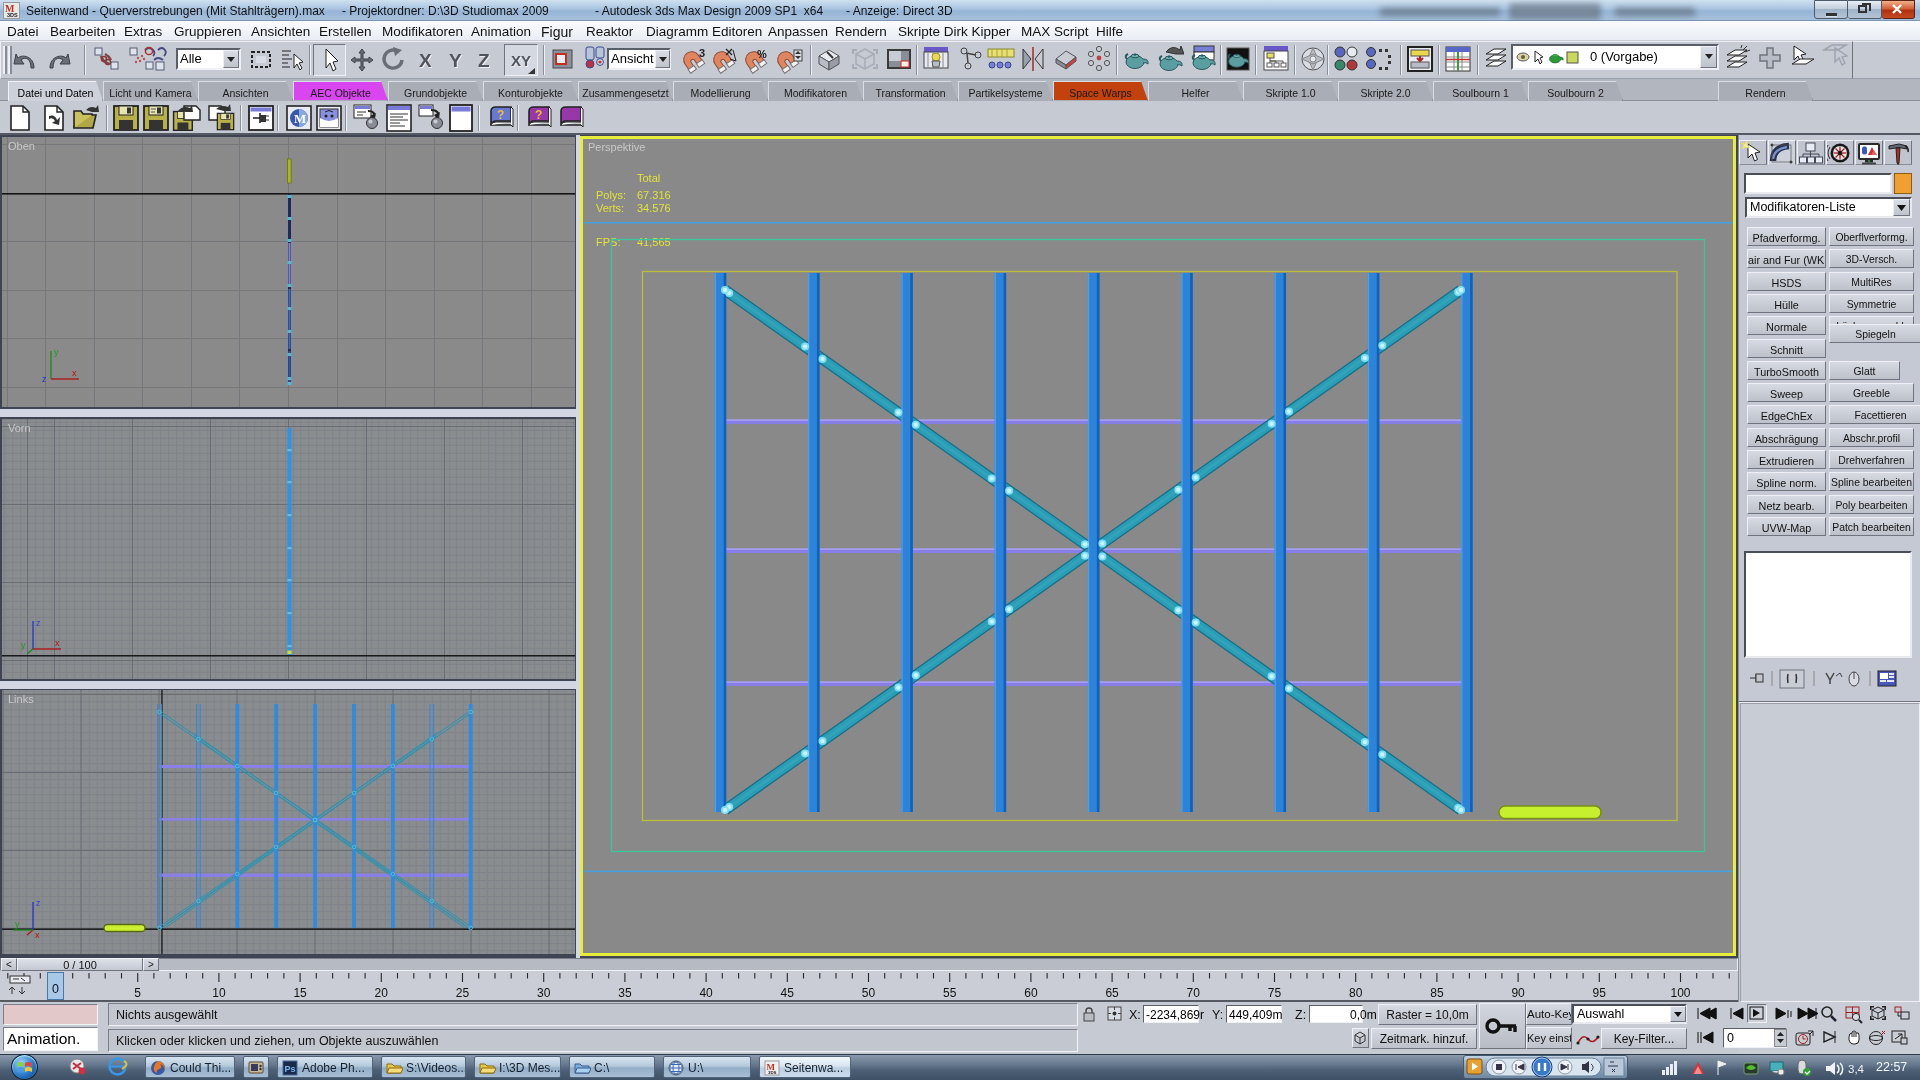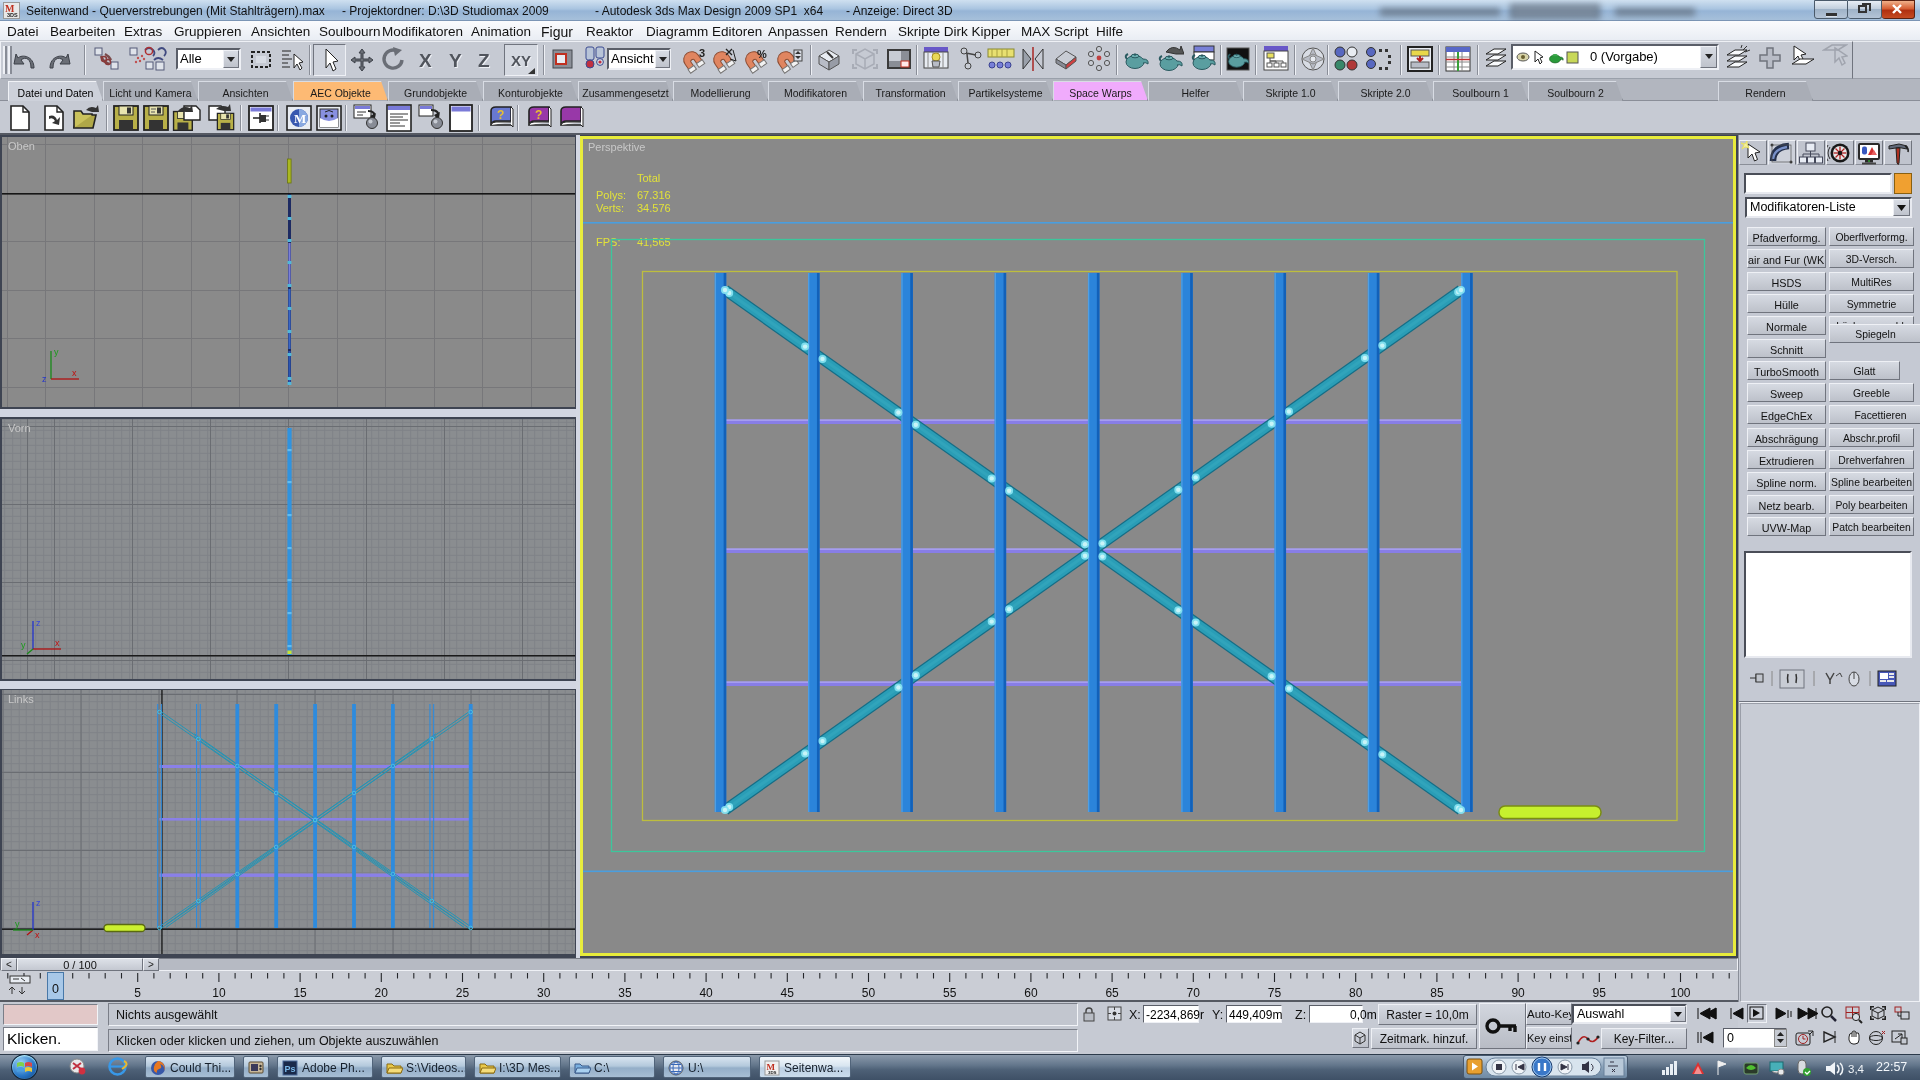--- a/index.html
+++ b/index.html
@@ -37,21 +37,21 @@
         <path d="M11 4 L19 12 M19 4 L11 12" stroke="#fff" stroke-width="2.4"></path>
       </svg>
     </div>
   </div>
 <div class="" style="left:0px;top:21px;width:1920px;height:20px;background:linear-gradient(#fafbfd,#e9edf4);border-bottom:1px solid #c8ccd4;"></div>
 <div class="t" style="left:7px;top:24px;font-size:13.5px;color:#111;">Datei</div>
 <div class="t" style="left:50px;top:24px;font-size:13.5px;color:#111;">Bearbeiten</div>
 <div class="t" style="left:124px;top:24px;font-size:13.5px;color:#111;">Extras</div>
 <div class="t" style="left:174px;top:24px;font-size:13.5px;color:#111;">Gruppieren</div>
 <div class="t" style="left:251px;top:24px;font-size:13.5px;color:#111;">Ansichten</div>
-<div class="t" style="left:319px;top:24px;font-size:13.5px;color:#111;">Soulbourn</div>
+<div class="t" style="left:319px;top:24px;font-size:13.5px;color:#111;">Erstellen</div>
 <div class="t" style="left:382px;top:24px;font-size:13.5px;color:#111;">Modifikatoren</div>
 <div class="t" style="left:471px;top:24px;font-size:13.5px;color:#111;">Animation</div>
 <div class="t" style="left:541px;top:24px;font-size:14px;color:#111;">Figur</div>
 <div class="t" style="left:586px;top:24px;font-size:13.5px;color:#111;">Reaktor</div>
 <div class="t" style="left:646px;top:24px;font-size:13.5px;color:#111;">Diagramm Editoren</div>
 <div class="t" style="left:768px;top:24px;font-size:13.5px;color:#111;">Anpassen</div>
 <div class="t" style="left:835px;top:24px;font-size:13.5px;color:#111;">Rendern</div>
 <div class="t" style="left:898px;top:24px;font-size:13.5px;color:#111;">Skripte Dirk Kipper</div>
 <div class="t" style="left:1021px;top:24px;font-size:13.5px;color:#111;">MAX Script</div>
 <div class="t" style="left:1096px;top:24px;font-size:13.5px;color:#111;">Hilfe</div>
@@ -472,29 +472,29 @@
 <div style="left:1822px;top:42px;width:26px;height:28px;">
     <svg width="26" height="28">
       <path d="M2 8 L10 3 L24 3 L16 8 Z" fill="none" stroke="#a0a4ae" stroke-width="1.5"></path>
       <path d="M13 6 L13 20 L17 16 L20 23 L23 21 L20 15 L25 14 Z" fill="none" stroke="#a0a4ae" stroke-width="1.5"></path>
     </svg>
   </div>
 <div class="" style="left:0px;top:79px;width:1920px;height:22px;background:#b2b6bf;border-bottom:1px solid #8a8e98;"></div>
 <div style="left:8px;top:81px;width:95px;height:20px;background:#cdd1da;border:1px solid;border-color:#f0f2f6 #6a6e78 #cdd1da #f0f2f6;clip-path:polygon(0 0,calc(100% - 7px) 0,100% 100%,0 100%);font-weight:normal;text-align:center;font-size:10.5px;color:#000;padding-top:5px;">Datei und Daten</div>
 <div style="left:103px;top:81px;width:95px;height:20px;background:#a9adb6;border:1px solid;border-color:#d8dce4 #6a6e78 #a9adb6 #d8dce4;clip-path:polygon(0 0,calc(100% - 7px) 0,100% 100%,0 100%);text-align:center;font-size:10.5px;color:#1a1a1a;padding-top:5px;">Licht und Kamera</div>
 <div style="left:198px;top:81px;width:95px;height:20px;background:#a9adb6;border:1px solid;border-color:#d8dce4 #6a6e78 #a9adb6 #d8dce4;clip-path:polygon(0 0,calc(100% - 7px) 0,100% 100%,0 100%);text-align:center;font-size:10.5px;color:#1a1a1a;padding-top:5px;">Ansichten</div>
-<div style="left:293px;top:81px;width:95px;height:20px;background:#fdba74;border:1px solid;border-color:#d8dce4 #6a6e78 #a9adb6 #d8dce4;clip-path:polygon(0 0,calc(100% - 7px) 0,100% 100%,0 100%);text-align:center;font-size:10.5px;color:#1a1a1a;padding-top:5px;">AEC Objekte</div>
+<div style="left:293px;top:81px;width:95px;height:20px;background:#d946ef;border:1px solid;border-color:#d8dce4 #6a6e78 #a9adb6 #d8dce4;clip-path:polygon(0 0,calc(100% - 7px) 0,100% 100%,0 100%);text-align:center;font-size:10.5px;color:#1a1a1a;padding-top:5px;">AEC Objekte</div>
 <div style="left:388px;top:81px;width:95px;height:20px;background:#a9adb6;border:1px solid;border-color:#d8dce4 #6a6e78 #a9adb6 #d8dce4;clip-path:polygon(0 0,calc(100% - 7px) 0,100% 100%,0 100%);text-align:center;font-size:10.5px;color:#1a1a1a;padding-top:5px;">Grundobjekte</div>
 <div style="left:483px;top:81px;width:95px;height:20px;background:#a9adb6;border:1px solid;border-color:#d8dce4 #6a6e78 #a9adb6 #d8dce4;clip-path:polygon(0 0,calc(100% - 7px) 0,100% 100%,0 100%);text-align:center;font-size:10.5px;color:#1a1a1a;padding-top:5px;">Konturobjekte</div>
 <div style="left:578px;top:81px;width:95px;height:20px;background:#a9adb6;border:1px solid;border-color:#d8dce4 #6a6e78 #a9adb6 #d8dce4;clip-path:polygon(0 0,calc(100% - 7px) 0,100% 100%,0 100%);text-align:center;font-size:10.5px;color:#1a1a1a;padding-top:5px;">Zusammengesetzt</div>
 <div style="left:673px;top:81px;width:95px;height:20px;background:#a9adb6;border:1px solid;border-color:#d8dce4 #6a6e78 #a9adb6 #d8dce4;clip-path:polygon(0 0,calc(100% - 7px) 0,100% 100%,0 100%);text-align:center;font-size:10.5px;color:#1a1a1a;padding-top:5px;">Modellierung</div>
 <div style="left:768px;top:81px;width:95px;height:20px;background:#a9adb6;border:1px solid;border-color:#d8dce4 #6a6e78 #a9adb6 #d8dce4;clip-path:polygon(0 0,calc(100% - 7px) 0,100% 100%,0 100%);text-align:center;font-size:10.5px;color:#1a1a1a;padding-top:5px;">Modifikatoren</div>
 <div style="left:863px;top:81px;width:95px;height:20px;background:#a9adb6;border:1px solid;border-color:#d8dce4 #6a6e78 #a9adb6 #d8dce4;clip-path:polygon(0 0,calc(100% - 7px) 0,100% 100%,0 100%);text-align:center;font-size:10.5px;color:#1a1a1a;padding-top:5px;">Transformation</div>
 <div style="left:958px;top:81px;width:95px;height:20px;background:#a9adb6;border:1px solid;border-color:#d8dce4 #6a6e78 #a9adb6 #d8dce4;clip-path:polygon(0 0,calc(100% - 7px) 0,100% 100%,0 100%);text-align:center;font-size:10.5px;color:#1a1a1a;padding-top:5px;">Partikelsysteme</div>
-<div style="left:1053px;top:81px;width:95px;height:20px;background:#f0abfc;border:1px solid;border-color:#d8dce4 #6a6e78 #a9adb6 #d8dce4;clip-path:polygon(0 0,calc(100% - 7px) 0,100% 100%,0 100%);text-align:center;font-size:10.5px;color:#1a1a1a;padding-top:5px;">Space Warps</div>
+<div style="left:1053px;top:81px;width:95px;height:20px;background:#c2410c;border:1px solid;border-color:#d8dce4 #6a6e78 #a9adb6 #d8dce4;clip-path:polygon(0 0,calc(100% - 7px) 0,100% 100%,0 100%);text-align:center;font-size:10.5px;color:#1a1a1a;padding-top:5px;">Space Warps</div>
 <div style="left:1148px;top:81px;width:95px;height:20px;background:#a9adb6;border:1px solid;border-color:#d8dce4 #6a6e78 #a9adb6 #d8dce4;clip-path:polygon(0 0,calc(100% - 7px) 0,100% 100%,0 100%);text-align:center;font-size:10.5px;color:#1a1a1a;padding-top:5px;">Helfer</div>
 <div style="left:1243px;top:81px;width:95px;height:20px;background:#a9adb6;border:1px solid;border-color:#d8dce4 #6a6e78 #a9adb6 #d8dce4;clip-path:polygon(0 0,calc(100% - 7px) 0,100% 100%,0 100%);text-align:center;font-size:10.5px;color:#1a1a1a;padding-top:5px;">Skripte 1.0</div>
 <div style="left:1338px;top:81px;width:95px;height:20px;background:#a9adb6;border:1px solid;border-color:#d8dce4 #6a6e78 #a9adb6 #d8dce4;clip-path:polygon(0 0,calc(100% - 7px) 0,100% 100%,0 100%);text-align:center;font-size:10.5px;color:#1a1a1a;padding-top:5px;">Skripte 2.0</div>
 <div style="left:1433px;top:81px;width:95px;height:20px;background:#a9adb6;border:1px solid;border-color:#d8dce4 #6a6e78 #a9adb6 #d8dce4;clip-path:polygon(0 0,calc(100% - 7px) 0,100% 100%,0 100%);text-align:center;font-size:10.5px;color:#1a1a1a;padding-top:5px;">Soulbourn 1</div>
 <div style="left:1528px;top:81px;width:95px;height:20px;background:#a9adb6;border:1px solid;border-color:#d8dce4 #6a6e78 #a9adb6 #d8dce4;clip-path:polygon(0 0,calc(100% - 7px) 0,100% 100%,0 100%);text-align:center;font-size:10.5px;color:#1a1a1a;padding-top:5px;">Soulbourn 2</div>
 <div style="left:1623px;top:81px;width:95px;height:20px;background:#a9adb6;border:1px solid;border-color:#d8dce4 #6a6e78 #a9adb6 #d8dce4;clip-path:polygon(0 0,calc(100% - 7px) 0,100% 100%,0 100%);text-align:center;font-size:10.5px;color:#1a1a1a;padding-top:5px;margin-top:40px;">DI Master</div>
 <div style="left:1718px;top:81px;width:95px;height:20px;background:#a9adb6;border:1px solid;border-color:#d8dce4 #6a6e78 #a9adb6 #d8dce4;clip-path:polygon(0 0,calc(100% - 7px) 0,100% 100%,0 100%);text-align:center;font-size:10.5px;color:#1a1a1a;padding-top:5px;">Rendern</div>
 <div class="" style="left:0px;top:101px;width:1920px;height:34px;background:#c6cad3;border-bottom:2px solid #555962;"></div>
 <div style="left:8px;top:104px;width:24px;height:28px;">
     <svg width="24" height="28">
@@ -1157,21 +1157,21 @@
 <div class="" style="left:47px;top:972px;width:17px;height:28px;background:#a8c8e8;border:1px solid #4878a8;"></div>
 <div class="t" style="left:52px;top:982px;font-size:12.5px;color:#111;">0</div>
 <svg style="left:8px;top:974px;" width="26" height="24">
     <rect x="2" y="2" width="20" height="7" fill="#e8ecf2" stroke="#333"></rect>
     <path d="M5 5 h6 M13 4 l4 3" stroke="#333"></path>
     <path d="M4 13 l0 7 M1 16 l3 -3 l3 3 M14 20 l0 -7 M11 17 l3 3 l3 -3" stroke="#333" fill="none"></path>
   </svg>
 <div class="" style="left:0px;top:1002px;width:1738px;height:52px;background:#c6cad3;"></div>
 <div class="" style="left:3px;top:1004px;width:95px;height:21px;background:#e2c8c8;border:1px solid;border-color:#7a7e88 #f2f4f8 #f2f4f8 #7a7e88;"></div>
 <div class="" style="left:3px;top:1027px;width:95px;height:24px;background:#fff;border:1px solid;border-color:#7a7e88 #f2f4f8 #f2f4f8 #7a7e88;"></div>
-<div class="t" style="left:7px;top:1030px;font-size:15.5px;color:#000;">Klicken.</div>
+<div class="t" style="left:7px;top:1030px;font-size:15.5px;color:#000;">Animation.</div>
 <div class="" style="left:108px;top:1003px;width:970px;height:23px;background:#c2c6cf;border:1px solid;border-color:#7a7e88 #f2f4f8 #f2f4f8 #7a7e88;"></div>
 <div class="t" style="left:116px;top:1008px;font-size:12.5px;color:#111;">Nichts ausgewählt</div>
 <div class="" style="left:108px;top:1029px;width:970px;height:23px;background:#c2c6cf;border:1px solid;border-color:#7a7e88 #f2f4f8 #f2f4f8 #7a7e88;"></div>
 <div class="t" style="left:116px;top:1034px;font-size:12.5px;color:#111;">Klicken oder klicken und ziehen, um Objekte auszuwählen</div>
 <svg style="left:1082px;top:1005px;" width="40" height="18">
     <rect x="2" y="8" width="10" height="8" fill="#b8bcc4" stroke="#444"></rect>
     <path d="M4 8 V6 a3 3 0 0 1 6 0 V8" fill="none" stroke="#444" stroke-width="1.4"></path>
     <rect x="26" y="2" width="13" height="13" fill="#d8dce4" stroke="#444"></rect>
     <circle cx="32.5" cy="8.5" r="2" fill="#333"></circle>
     <path d="M32.5 2 v3 M32.5 12 v3 M26 8.5 h3 M36 8.5 h3" stroke="#444"></path>

